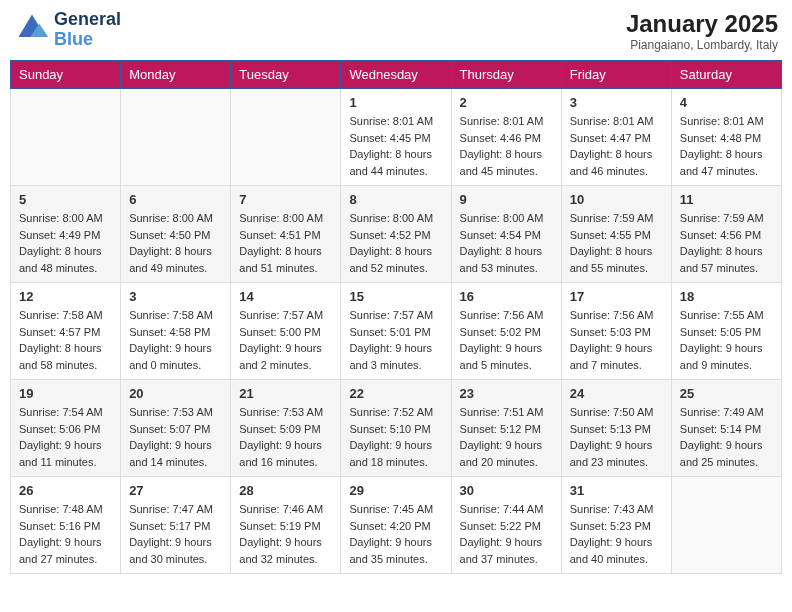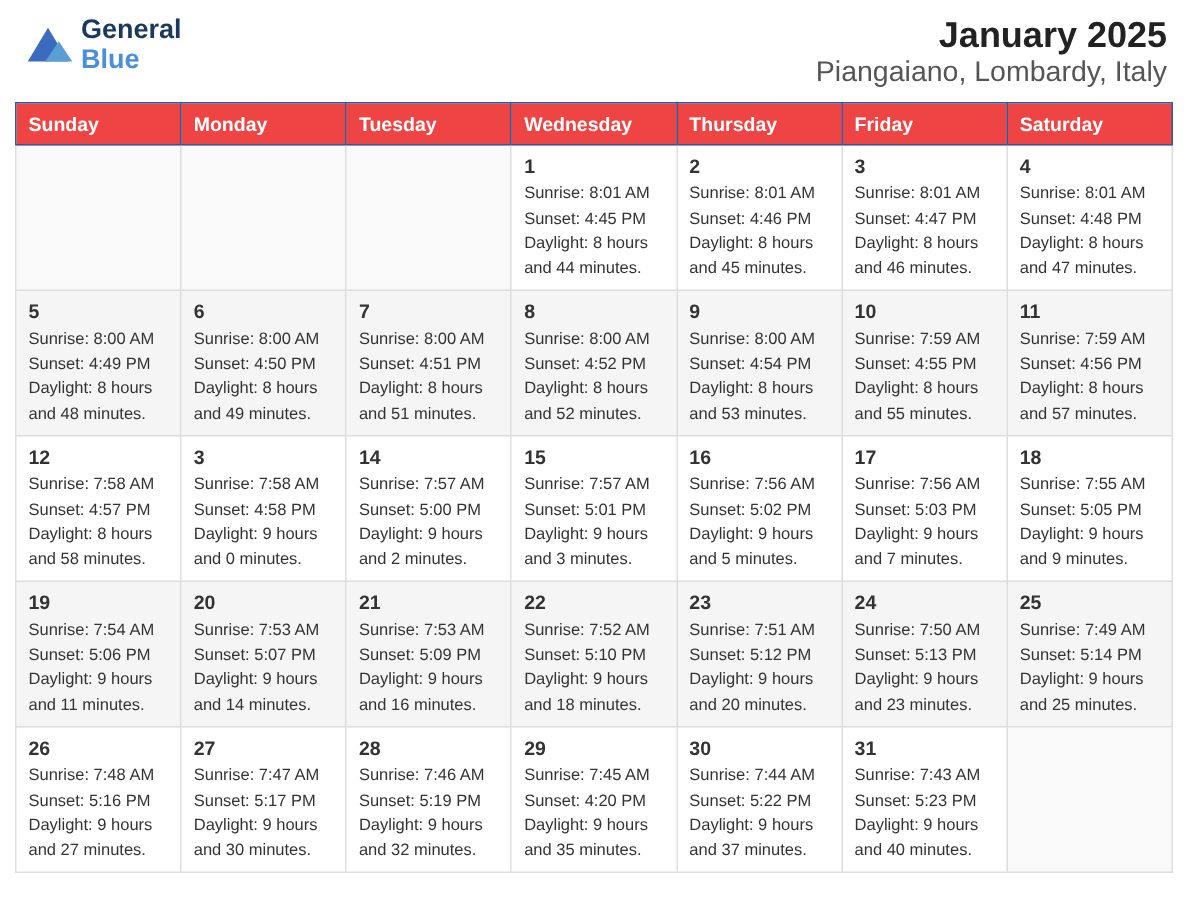--- a/index.html
+++ b/index.html
@@ -12,21 +12,21 @@
     }
     .header-area {
       display: flex;
       justify-content: space-between;
       align-items: flex-start;
       margin-bottom: 8px;
       padding: 0 4px;
     }
     .logo {
       display: flex;
-      align-items: flex-end;
+      align-items: flex-start;
       gap: 4px;
     }
     .logo-text {
       font-size: 18px;
       font-weight: bold;
       color: #1a3a5c;
       line-height: 1.1;
     }
     .logo-icon {
       width: 36px;
@@ -34,35 +34,35 @@
     }
     .title-area {
       text-align: right;
     }
     .month-title {
       font-size: 24px;
       font-weight: bold;
       color: #222;
     }
     .subtitle {
-      font-size: 19px;
+      font-size: 12px;
       color: #555;
     }
     .calendar {
       width: 100%;
       border-collapse: collapse;
       border: 1px solid #ccc;
     }
     .calendar th {
-      background-color: #ef4444;
+      background-color: #be185d;
       color: #fff;
       text-align: left;
       padding: 6px 8px;
       font-size: 13px;
-      font-weight: bold;
+      font-weight: normal;
       border: 1px solid #2d5aa0;
     }
     .calendar td {
       vertical-align: top;
       padding: 6px 8px;
       font-size: 11px;
       color: #333;
       border: 1px solid #ddd;
       width: calc(100% / 7);
       min-height: 80px;

